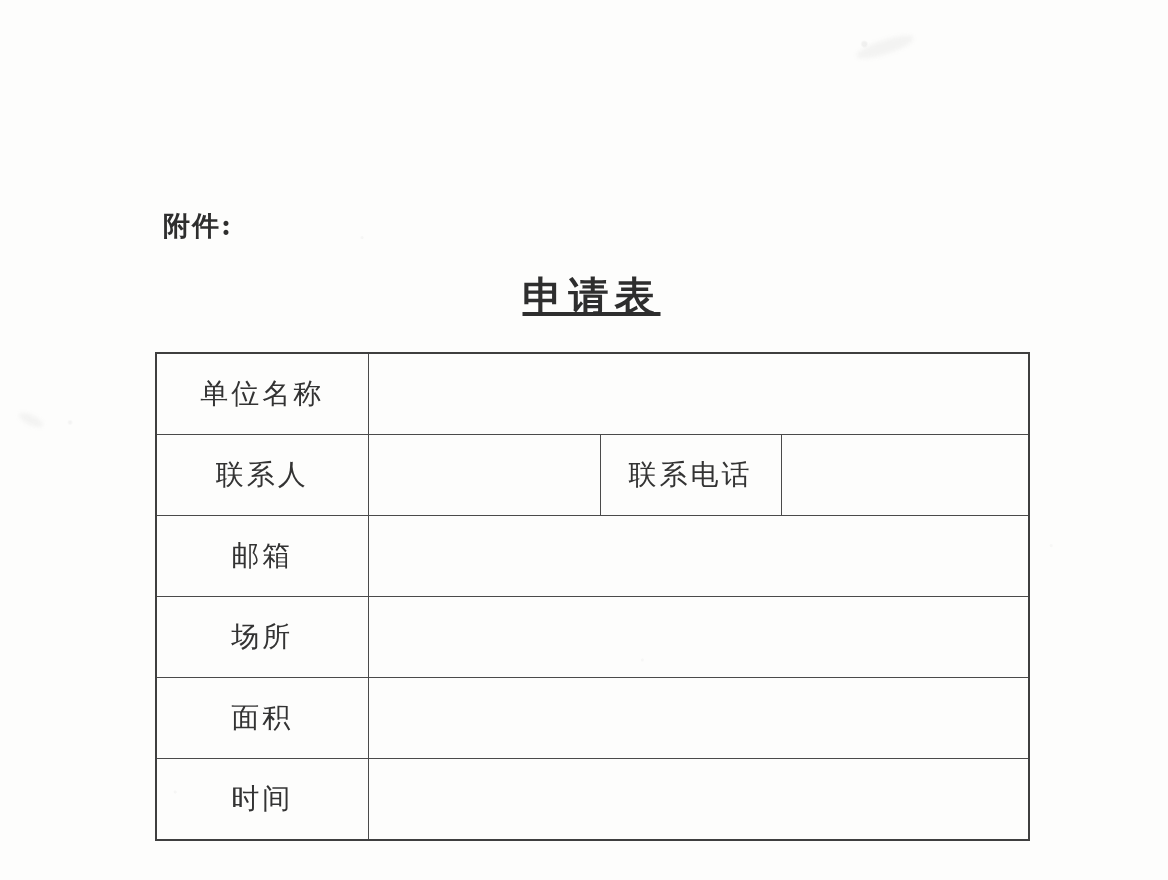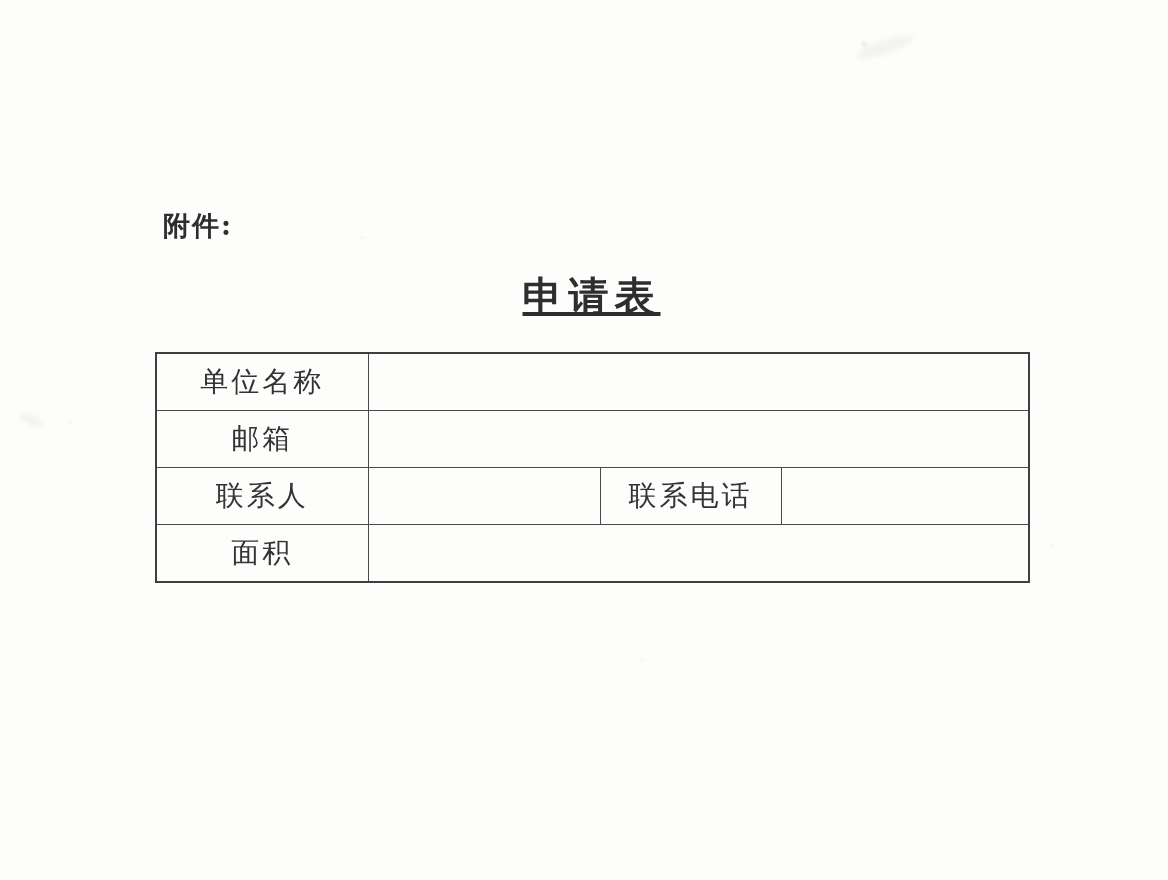--- a/index.html
+++ b/index.html
@@ -52,21 +52,21 @@
     left: 155px;
     top: 352px;
     width: 873px;
     table-layout: fixed;
     border-collapse: collapse;
     border: 2px solid #3f3f3f;
   }
   table.application-form td {
     border: 1px solid #4a4a4a;
     height: 56px;
-    padding: 0;
+    padding: 12px;
     text-align: center;
     vertical-align: middle;
     font-size: 28px;
     letter-spacing: 3px;
     color: #333;
     background: transparent;
   }
   td.value-cell { background: transparent; }
   .smudge {
     position: absolute;
@@ -95,29 +95,37 @@
       <col style="width:232px">
       <col style="width:181px">
       <col style="width:248px">
     </colgroup>
     <tbody>
       <tr>
         <td class="label-cell">单位名称</td>
         <td class="value-cell" colspan="3"></td>
       </tr>
       <tr>
-        <td class="label-cell">邮箱</td>
-        <td class="value-cell" colspan="3"></td>
-      </tr>
-      <tr>
         <td class="label-cell">联系人</td>
         <td class="value-cell"></td>
         <td class="label-cell">联系电话</td>
         <td class="value-cell"></td>
       </tr>
       <tr>
+        <td class="label-cell">邮箱</td>
+        <td class="value-cell" colspan="3"></td>
+      </tr>
+      <tr>
+        <td class="label-cell">场所</td>
+        <td class="value-cell" colspan="3"></td>
+      </tr>
+      <tr>
         <td class="label-cell">面积</td>
+        <td class="value-cell" colspan="3"></td>
+      </tr>
+      <tr>
+        <td class="label-cell">时间</td>
         <td class="value-cell" colspan="3"></td>
       </tr>
     </tbody>
   </table>
 
 </div>
 
 </body></html>

